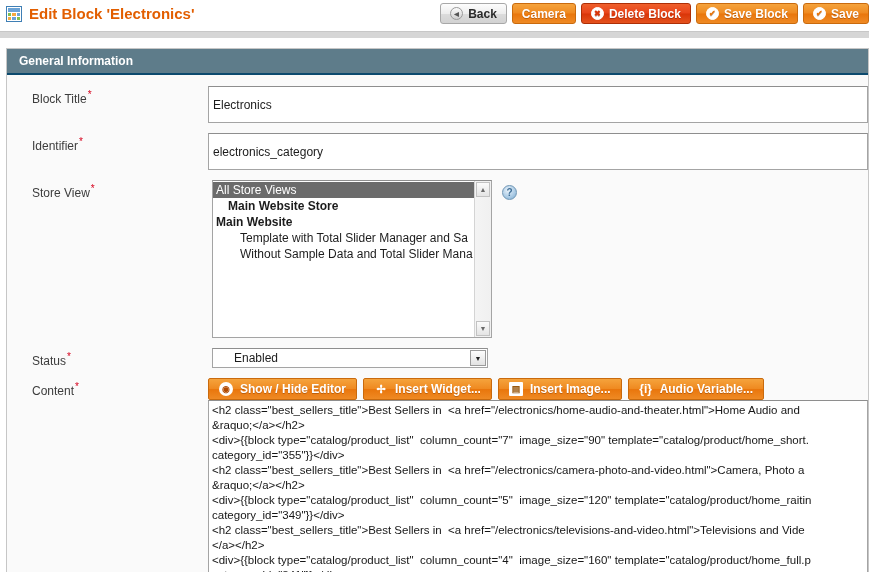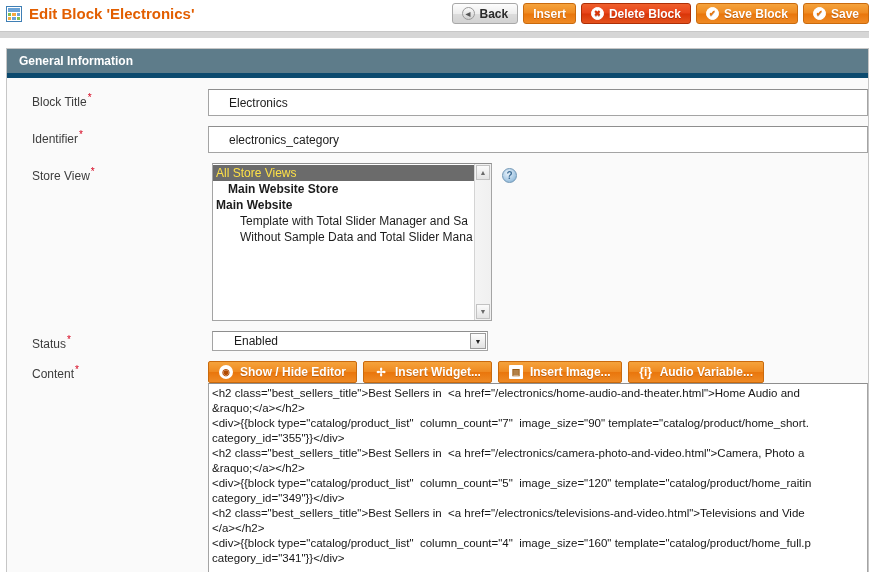--- a/index.html
+++ b/index.html
@@ -147,21 +147,21 @@
     background: #fafafa;
     box-sizing: border-box;
     width: 863px;
   }
   .fs-head {
     background: #5e7c8a;
     color: #ffffff;
     font-weight: bold;
     font-size: 12px;
     padding: 5px 0 5px 12px;
-    border-bottom: 5px solid #0c4a6e;
+    border-bottom: 2px solid #0c4a6e;
   }
   .fs-body {
     padding: 11px 0 0 0;
   }
 
   .row {
     display: flex;
     align-items: flex-start;
     margin-bottom: 10px;
   }
@@ -173,29 +173,29 @@
     color: #3c3c3c;
     padding-top: 3px;
     white-space: nowrap;
   }
   .req { color: #d6001c; font-size: 10px; vertical-align: super; margin-left: 1px; }
 
   .ctl { flex: 1; }
 
   .txt {
     width: 660px;
-    height: 27px;
+    height: 37px;
     box-sizing: border-box;
     border: 1px solid #a4a4a4;
     border-top-color: #8e8e8e;
     background: #ffffff;
     font-family: "Liberation Sans", sans-serif;
     font-size: 12px;
     color: #1c1c1c;
-    padding: 2px 20px;
+    padding: 2px 4px;
     outline: none;
   }
 
   
   .ms-wrap { display: flex; align-items: flex-start; gap: 10px; }
   .multiselect {
     width: 280px;
     height: 158px;
     border: 1px solid #a4a4a4;
     border-top-color: #8e8e8e;
@@ -210,21 +210,21 @@
     padding: 1px 0 0 0;
   }
   .ms-opt {
     font-size: 12px;
     line-height: 16px;
     padding: 0 3px;
     white-space: nowrap;
     overflow: hidden;
     color: #1c1c1c;
   }
-  .ms-opt.sel { background: #6b6b6b; color: #fde047; }
+  .ms-opt.sel { background: #6b6b6b; color: #ffffff; }
   .ms-opt.lvl0 { padding-left: 3px; }
   .ms-opt.lvl1 { padding-left: 3px; font-weight: bold; }
   .ms-opt.lvl2 { padding-left: 15px; font-weight: bold; }
   .ms-opt.lvl3 { padding-left: 27px; }
 
   .ms-scroll {
     position: absolute;
     right: 0; top: 0; bottom: 0;
     width: 17px;
     background: linear-gradient(to right,#f4f4f4,#f0f0f0);
@@ -357,21 +357,21 @@
     </span>
     <span class="page-title">Edit Block 'Electronics'</span>
   </div>
 
   <div class="btn-row">
     <span class="btn btn-gray">
       <span class="ico-circ ico-back"></span>
       <span>Back</span>
     </span>
     <span class="btn btn-orange">
-      <span>Insert</span>
+      <span>Camera</span>
     </span>
     <span class="btn btn-red">
       <span class="ico-circ ico-del"></span>
       <span>Delete Block</span>
     </span>
     <span class="btn btn-orange">
       <span class="ico-circ ico-check"></span>
       <span>Save Block</span>
     </span>
     <span class="btn btn-orange">

